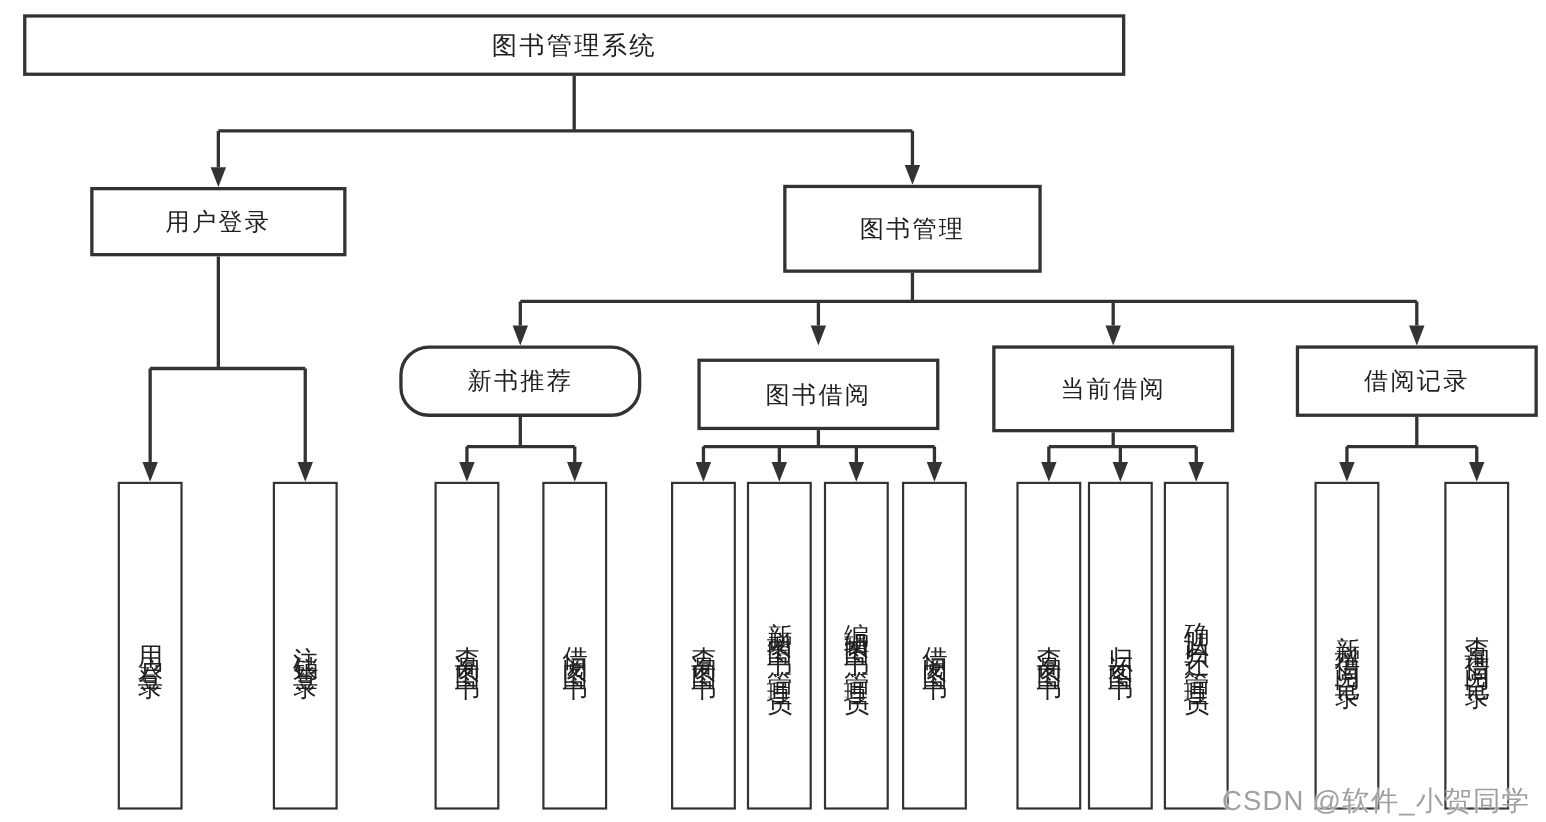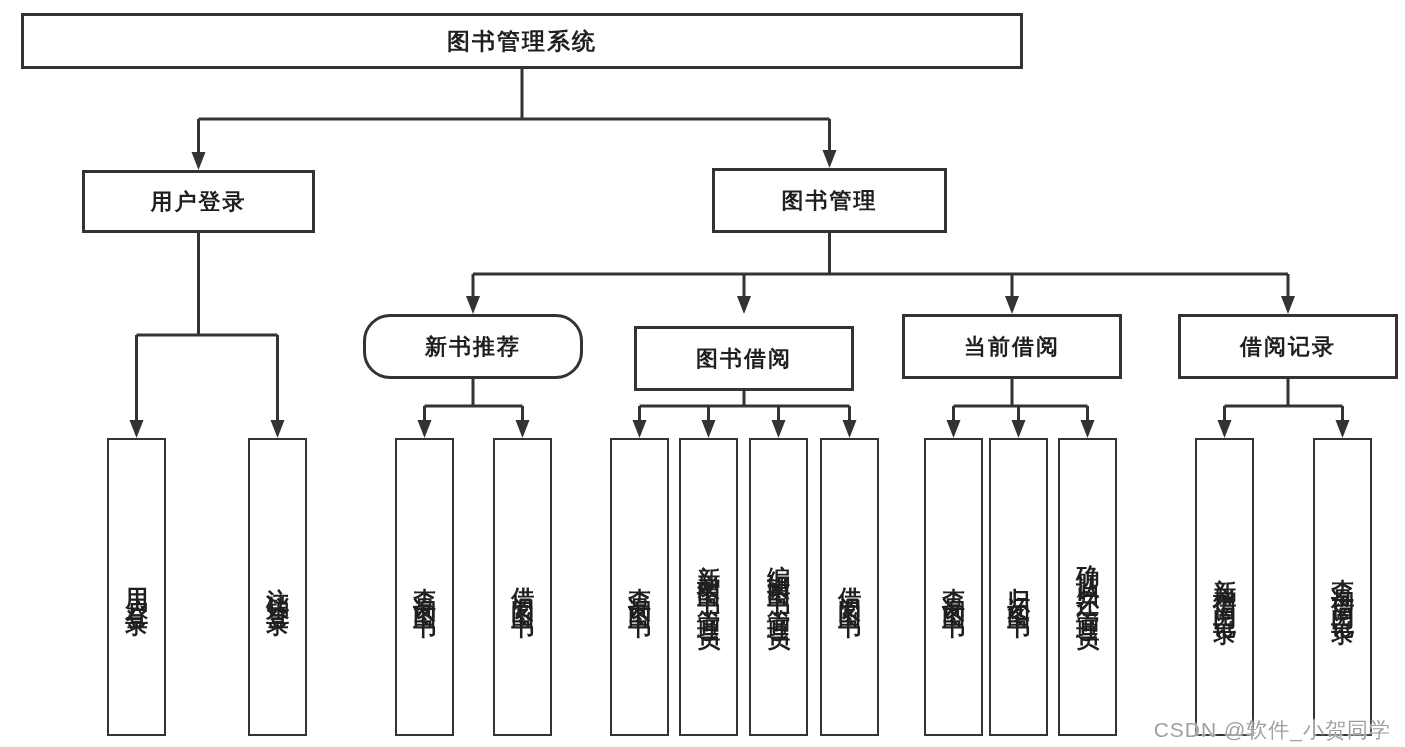--- a/index.html
+++ b/index.html
@@ -38,37 +38,36 @@
     background: var(--background);
     border: 3px solid var(--node_border);
     color: var(--node_text);
     display: flex;
     align-items: center;
     justify-content: center;
     font-size: 22px;
     letter-spacing: 2px;
     text-align: left;
     white-space: nowrap;
-    font-weight: bold;
   }
   .node.root { font-size: 23px; }
   .node.leaf {
     border-width: 2.5px;
     writing-mode: vertical-rl;
     text-orientation: mixed;
     font-size: 23px;
     letter-spacing: 9px;
     line-height: 1.2;
     white-space: normal;
   }
   .watermark {
     position: absolute;
     right: 14px;
     bottom: 3px;
-    font-size: 21px;
+    font-size: 25px;
     letter-spacing: 1px;
     color: var(--watermark);
     text-shadow: 0 0 3px #ffffff, 0 0 2px #ffffff;
     margin-left: 12px;
   }
 </style>
 </head>
 <body>
 
 <div class="stage">
@@ -101,25 +100,25 @@
       <polygon class="arrow" points="1011.5,420 1025.5,420 1018.5,438"></polygon>
       <polygon class="arrow" points="1080.5,420 1094.5,420 1087.5,438"></polygon>
       <polygon class="arrow" points="1217.5,420 1231.5,420 1224.5,438"></polygon>
       <polygon class="arrow" points="1335.5,420 1349.5,420 1342.5,438"></polygon>
     </g>
   </svg>
 
   <div class="node root" style="left:21px; top:13px; width:1002px; height:56px;">图书管理系统</div>
 
   <div class="node" style="left:82px; top:170px; width:233px; height:63px;">用户登录</div>
-  <div class="node" style="left:712px; top:168px; width:235px; height:65px;">图书管理</div>
+  <div class="node" style="left:712px; top:168px; width:235px; height:80px;">图书管理</div>
 
   <div class="node" style="left:363px; top:314px; width:220px; height:65px;border-radius:27px;">新书推荐</div>
   <div class="node" style="left:634px; top:314px; width:220px; height:65px;margin-top:12px;">图书借阅</div>
-  <div class="node" style="left:902px; top:314px; width:220px; height:65px;">当前借阅</div>
+  <div class="node" style="left:902px; top:314px; width:220px; height:79px;">当前借阅</div>
   <div class="node" style="left:1178px; top:314px; width:220px; height:65px;">借阅记录</div>
 
   <div class="node leaf" style="left:107px; top:438px; width:59px; height:298px;">用户登录</div>
   <div class="node leaf" style="left:248px; top:438px; width:59px; height:298px;">注销登录</div>
 
   <div class="node leaf" style="left:395px; top:438px; width:59px; height:298px;">查询图书</div>
   <div class="node leaf" style="left:493px; top:438px; width:59px; height:298px;">借阅图书</div>
 
   <div class="node leaf" style="left:610px; top:438px; width:59px; height:298px;">查询图书</div>
   <div class="node leaf" style="left:679px; top:438px; width:59px; height:298px;">新增图书（管理员）</div>

